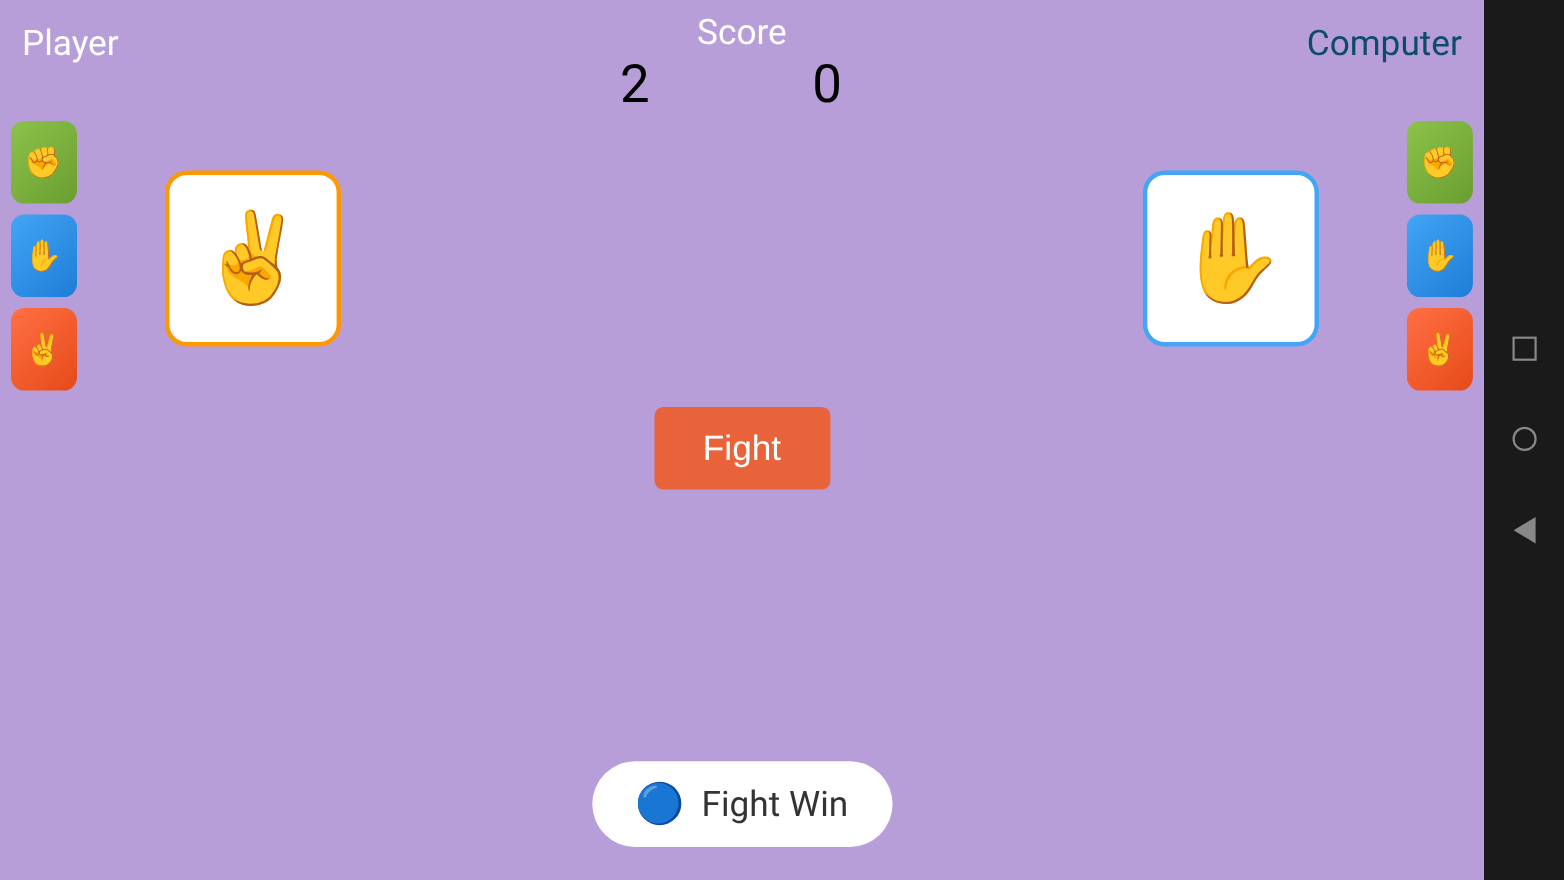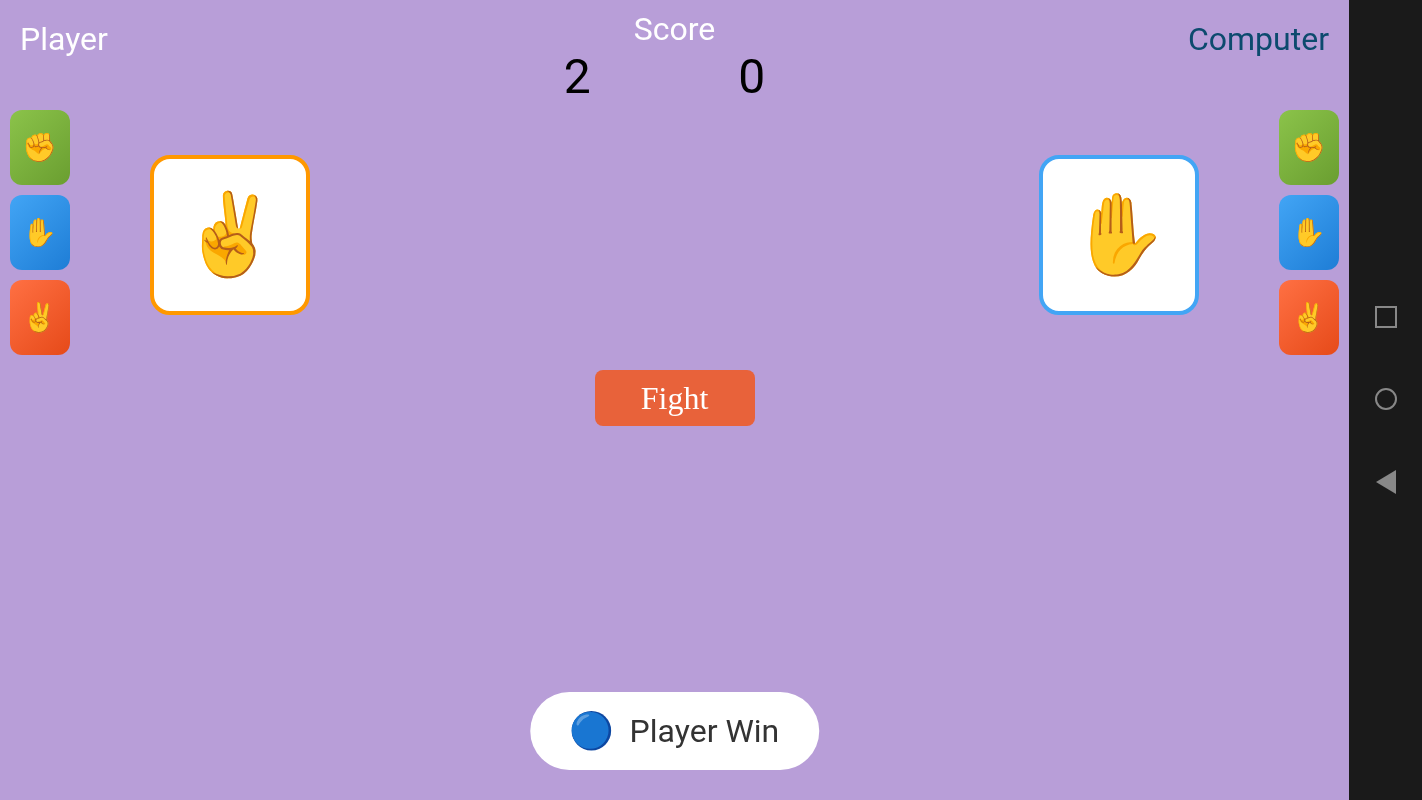--- a/index.html
+++ b/index.html
@@ -167,29 +167,28 @@
       font-size: 80px;
     }
 
     
     #fight-button {
       position: absolute;
       top: 370px;
       left: 50%;
       transform: translateX(-50%);
       width: 160px;
-      height: 56px;
+      height: 75px;
       background-color: #e8623a;
       border: none;
       border-radius: 8px;
       color: white;
       font-size: 32px;
       cursor: pointer;
       font-weight: 400;
-      font-family: Liberation Serif, serif;
     }
 
     
     #result-banner {
       position: absolute;
       bottom: 30px;
       left: 50%;
       transform: translateX(-50%);
       background: white;
       border-radius: 50px;
@@ -245,21 +244,21 @@
   </div>
 
   <div id="computer-card">
     <span>✋</span>
   </div>
 
   <button id="fight-button">Fight</button>
 
   <div id="result-banner">
     <span id="result-icon">🔵</span>
-    <span id="result-text">Player Win</span>
+    <span id="result-text">Fight Win</span>
   </div>
 
 </div>
 
 <div id="android-nav">
   <div class="nav-icon">
     <div class="nav-square"></div>
   </div>
   <div class="nav-icon">
     <div class="nav-circle"></div>

